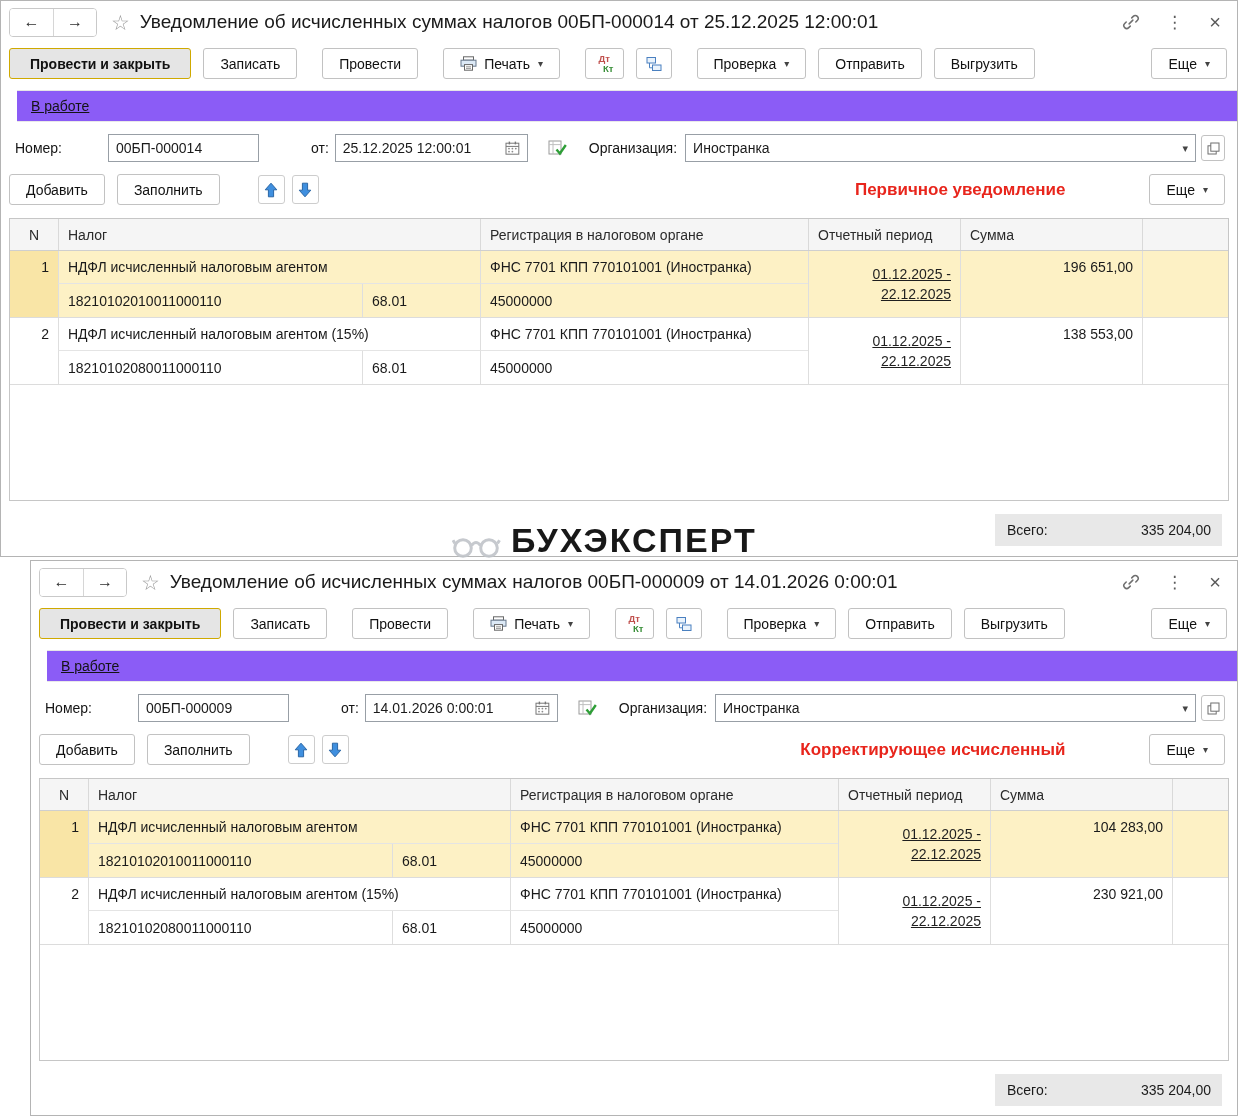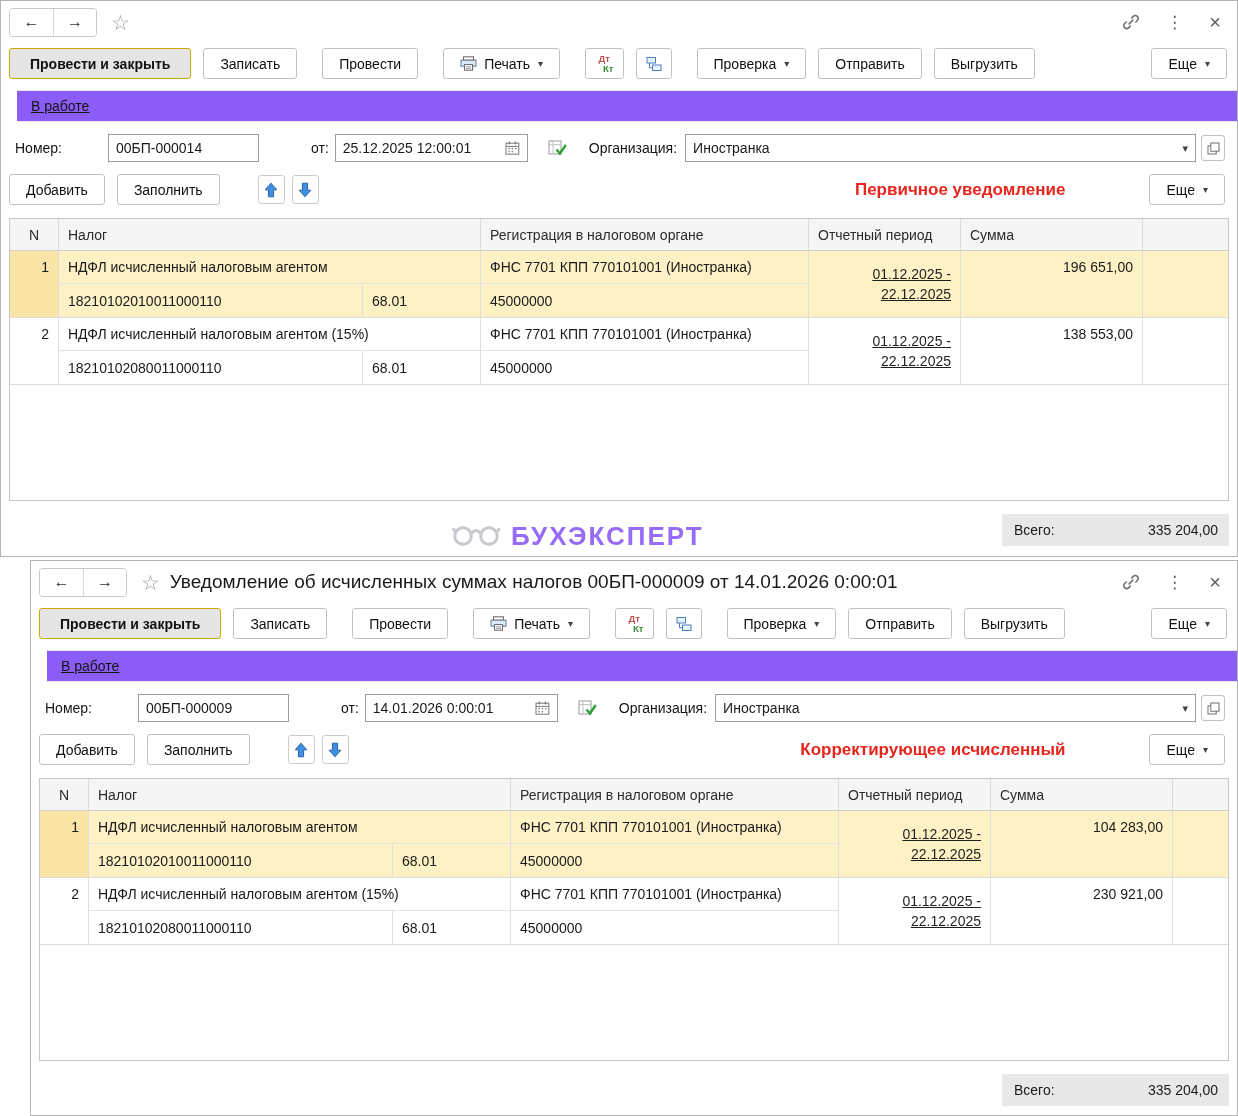--- a/index.html
+++ b/index.html
@@ -77,40 +77,41 @@
   .c-reg { grid-column:4; grid-row:1; border-bottom:1px solid #e4e4e4; }
   .c-okt { grid-column:4; grid-row:2; }
   .c-period { grid-column:5; grid-row:1/3; justify-content:flex-end; text-align:right; }
   .period-link { text-decoration:underline; color:#1f1f1f; cursor:pointer; line-height:1.45; }
   .c-sum { grid-column:6; grid-row:1/3; align-items:flex-start; justify-content:flex-end; padding-top:8px; }
   .c-blank { grid-column:7; grid-row:1/3; }
   .row-selected { background:#fdf1c5; }
   .row-selected .c-n { background:#f9e5a6; }
   .gfill { flex:1; background:#fff; }
 
-  .gfoot { display:flex; justify-content:flex-end; margin:13px 8px 0; flex:0 0 auto; }
+  .gfoot { display:flex; justify-content:flex-end; margin:13px 15px 0; flex:0 0 auto; }
   .totalbox { width:227px; height:32px; background:#e8e8e8; display:flex; align-items:center; padding:0 11px 0 12px; font-size:14px; }
   .total-value { margin-left:auto; }
 
-  .watermark { position:absolute; left:452px; top:521px; display:flex; align-items:flex-start; gap:9px; z-index:20; color:#8b5cf6; font-weight:bold; font-size:26px; letter-spacing:2px; pointer-events:none; opacity:0.9; }
+  .watermark { position:absolute; left:452px; top:521px; display:flex; align-items:flex-end; gap:9px; z-index:20; color:#000000; font-weight:bold; font-size:34px; letter-spacing:2px; pointer-events:none; opacity:0.9; }
 </style>
 </head>
 <body>
 
 <div class="window" id="win1">
   <div class="titlebar">
     <div class="navgroup">
       <button class="navbtn">
           <span>←</span>
         </button>
       <button class="navbtn">
           <span>→</span>
         </button>
     </div>
     <span class="star">☆</span>
+    <div class="title">Уведомление об исчисленных суммах налогов 00БП-000014 от 25.12.2025 12:00:01</div>
     <div class="title-actions">
       <span class="ticon">
         <svg width="18" height="18" viewBox="0 0 24 24" fill="none" stroke="#6e6e6e" stroke-width="2" stroke-linecap="round">
             <path d="M9.5 14.5l5-5"></path>
             <path d="M11 17.5l-2 2a3.8 3.8 0 0 1-5.4-5.4l2-2"></path>
             <path d="M13 6.5l2-2a3.8 3.8 0 0 1 5.4 5.4l-2 2"></path>
           </svg>
       </span>
       <span class="ticon kebab">⋮</span>
       <span class="ticon close">×</span>

